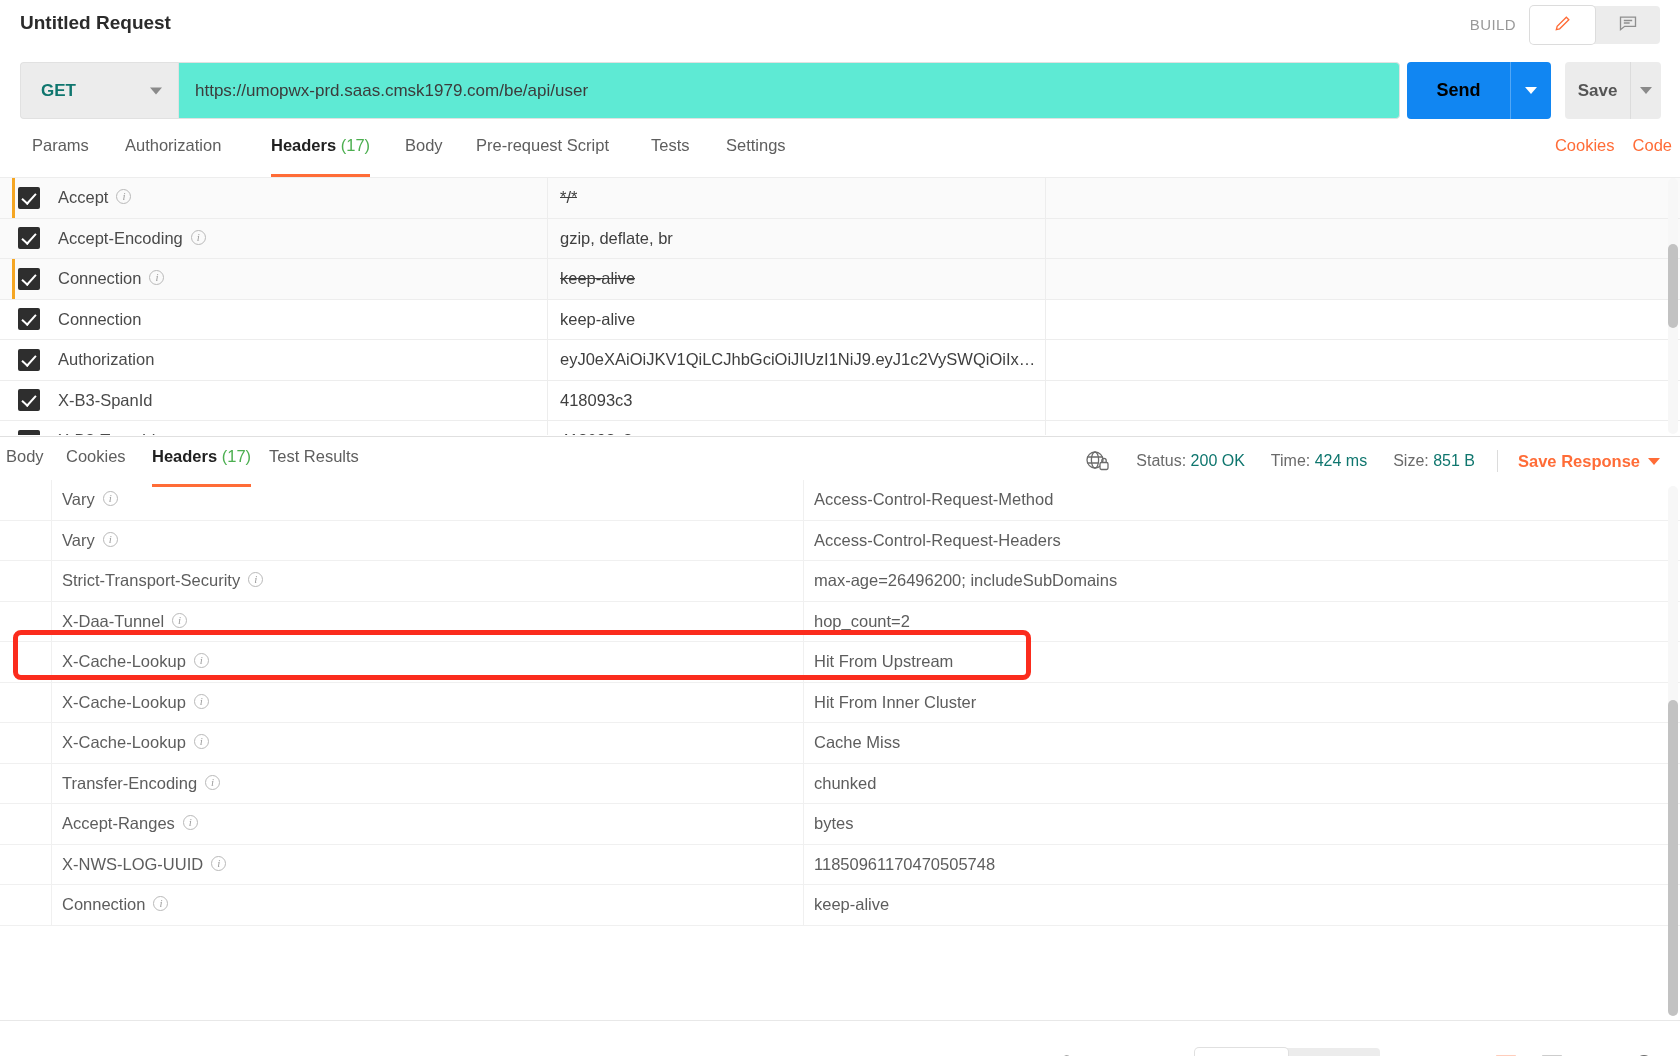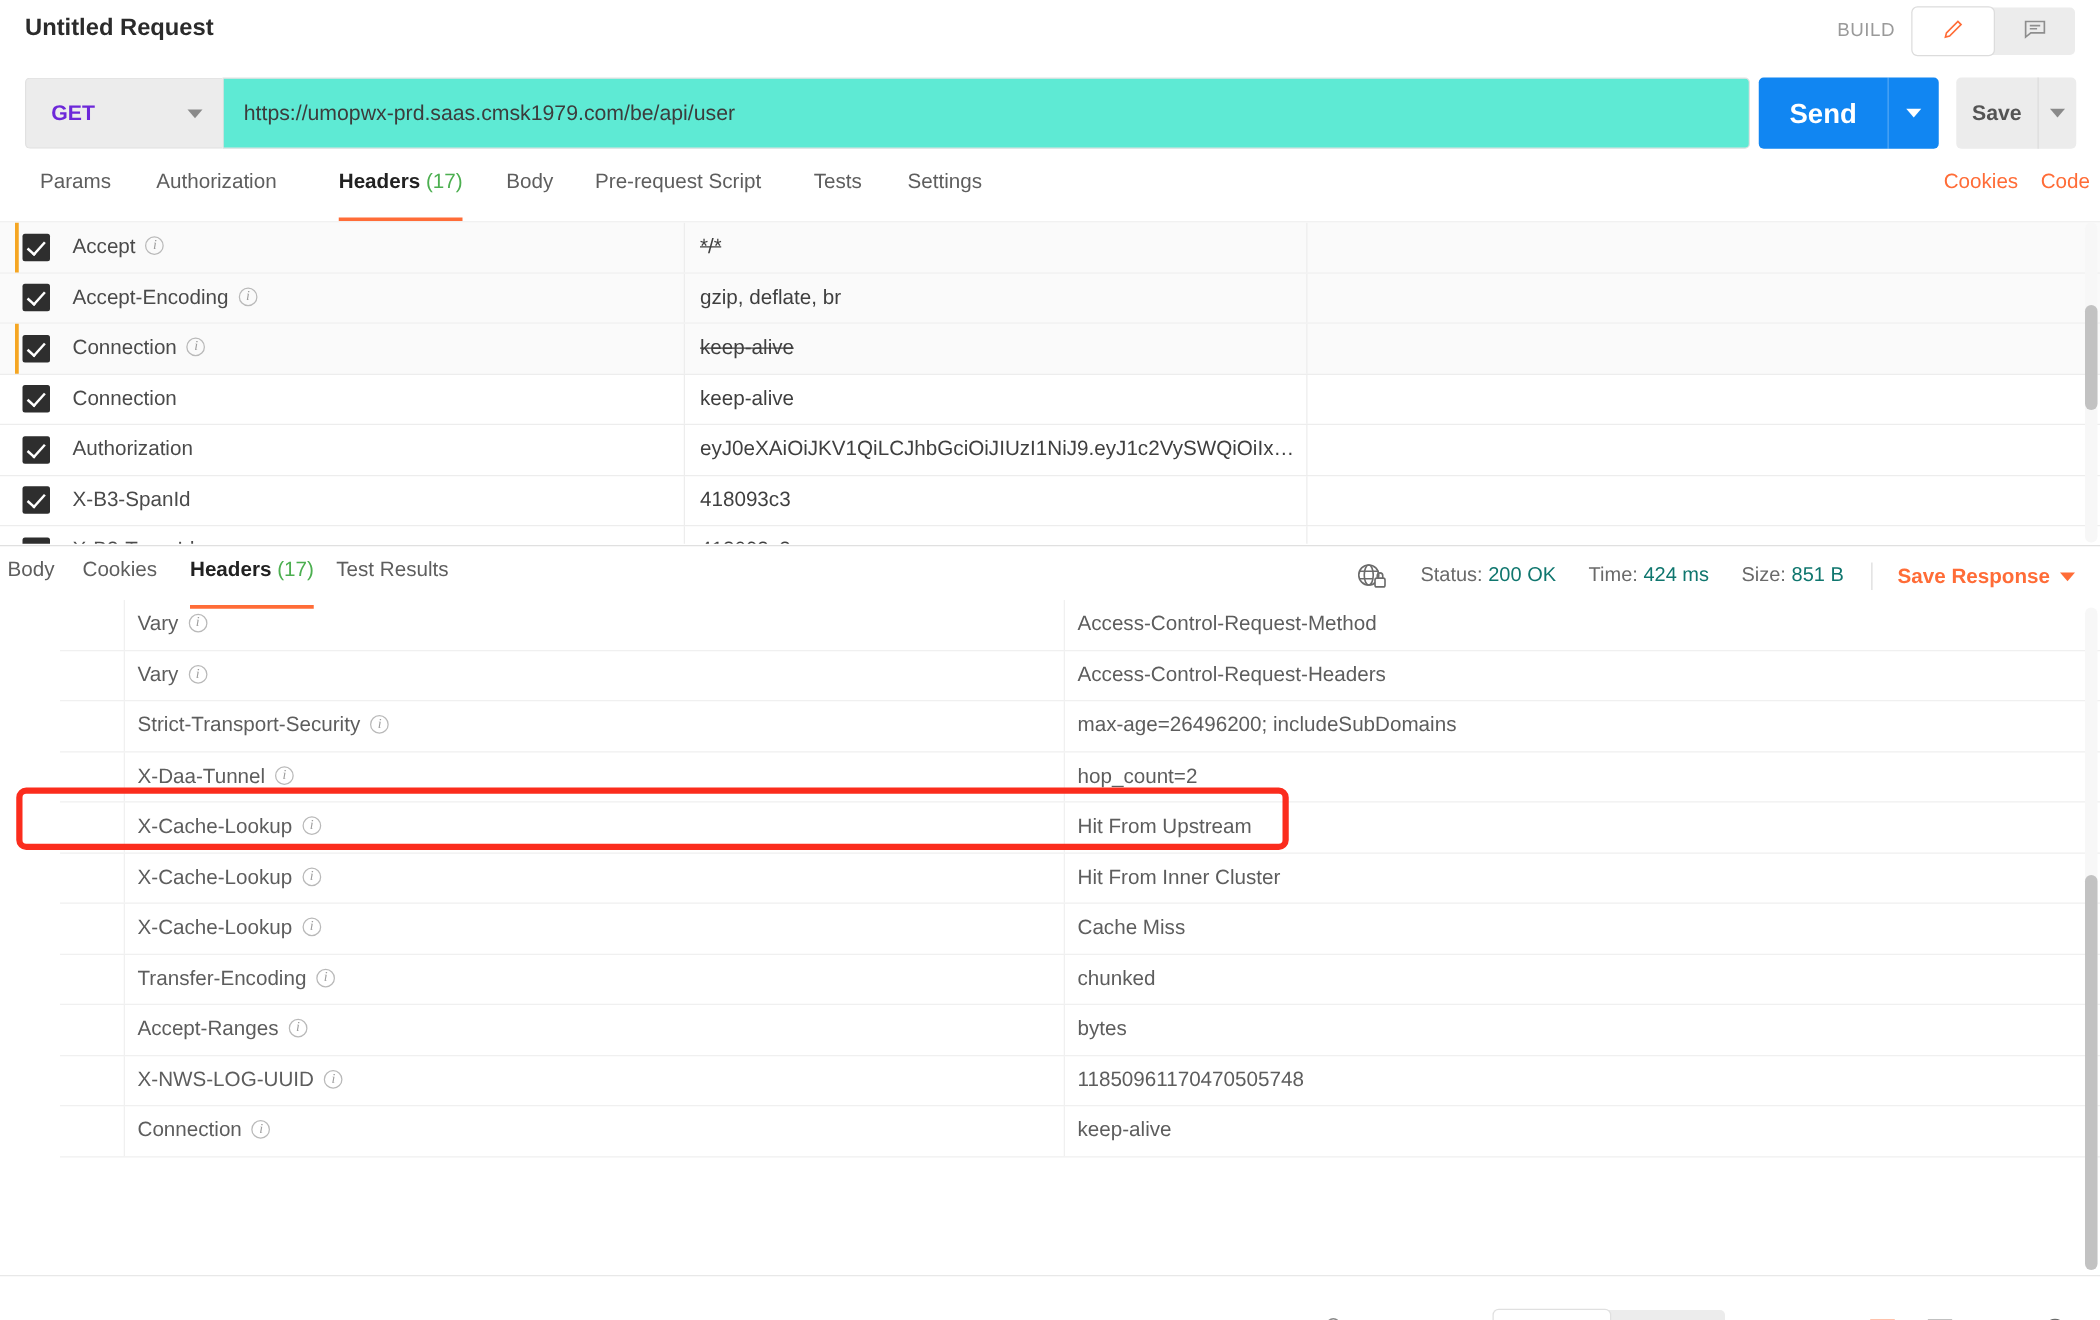--- a/index.html
+++ b/index.html
@@ -42,42 +42,42 @@
   .mode-btn.active { background: #fff; box-shadow: 0 0 0 1px #dcdcdc; }
 
   
   .urlrow { position: absolute; left: 0; top: 62px; width: 1680px; height: 60px; }
   .method-box {
     position: absolute; left: 20px; top: 0; width: 158px; height: 57px;
     background: #ececec; border: 1px solid #e1e1e1; border-right: none;
     border-radius: 4px 0 0 4px;
     display: flex; align-items: center;
   }
-  .method-label { margin-left: 20px; font-size: 17px; font-weight: bold; color: #6d28d9; }
+  .method-label { margin-left: 20px; font-size: 17px; font-weight: bold; color: #0f766e; }
   .method-caret {
     position: absolute; right: 16px; top: 50%; transform: translateY(-50%);
     width: 0; height: 0;
     border-left: 6px solid transparent; border-right: 6px solid transparent;
     border-top: 7px solid #8a8a8a;
   }
   .url-box {
     position: absolute; left: 178px; top: 0; width: 1222px; height: 57px;
     background: #5eead4; border: 1px solid #e1e1e1;
     border-radius: 0 4px 4px 0;
     display: flex; align-items: center;
   }
   .url-text { margin-left: 16px; font-size: 17px; color: #3c3c3c; }
   .send-btn {
     position: absolute; left: 1407px; top: 0; width: 144px; height: 57px;
     background: #1186f2; border-radius: 4px;
     display: flex; align-items: center;
   }
   .send-label {
     width: 104px; text-align: center;
-    color: #ffffff; font-size: 22px; font-weight: bold;
+    color: #000000; font-size: 18px; font-weight: bold;
     border-right: 1px solid rgba(255,255,255,.28);
     line-height: 57px; height: 57px;
   }
   .send-caret-wrap { width: 40px; height: 57px; display: flex; align-items: center; justify-content: center; }
   .caret-white { width: 0; height: 0; border-left: 6px solid transparent; border-right: 6px solid transparent; border-top: 7px solid #fff; }
   .save-btn {
     position: absolute; left: 1565px; top: 0; width: 96px; height: 57px;
     background: #ececec; border-radius: 4px;
     display: flex; align-items: center;
   }
@@ -179,21 +179,20 @@
   .meta-item .mval { color: #0f766e; }
   .meta-sep { width: 1px; height: 22px; background: #dcdcdc; margin-left: 22px; }
   .save-resp {
     margin-left: 20px; font-size: 16.5px; color: #ff6c37; font-weight: bold;
     display: flex; align-items: center; gap: 8px; cursor: pointer;
   }
 
   .resp-table-wrap {
     position: absolute; left: 0; top: 43px; width: 1680px; height: 541px;
     overflow: hidden;
-    padding-left: 48px;
   }
   .rrow2 {
     position: relative; height: 40.5px;
     border-bottom: 1px solid #f0f0f0;
     display: flex; align-items: center;
   }
   .rrow2 .pad { width: 52px; height: 100%; border-right: 1px solid #f0f0f0; }
   .rrow2 .k2 { width: 752px; height: 100%; display: flex; align-items: center; border-right: 1px solid #f0f0f0; padding-left: 10px; }
   .rrow2 .v2 { flex: 1; height: 100%; display: flex; align-items: center; padding-left: 10px; }
   .k2txt { font-size: 16.5px; color: #5d5d5d; }

